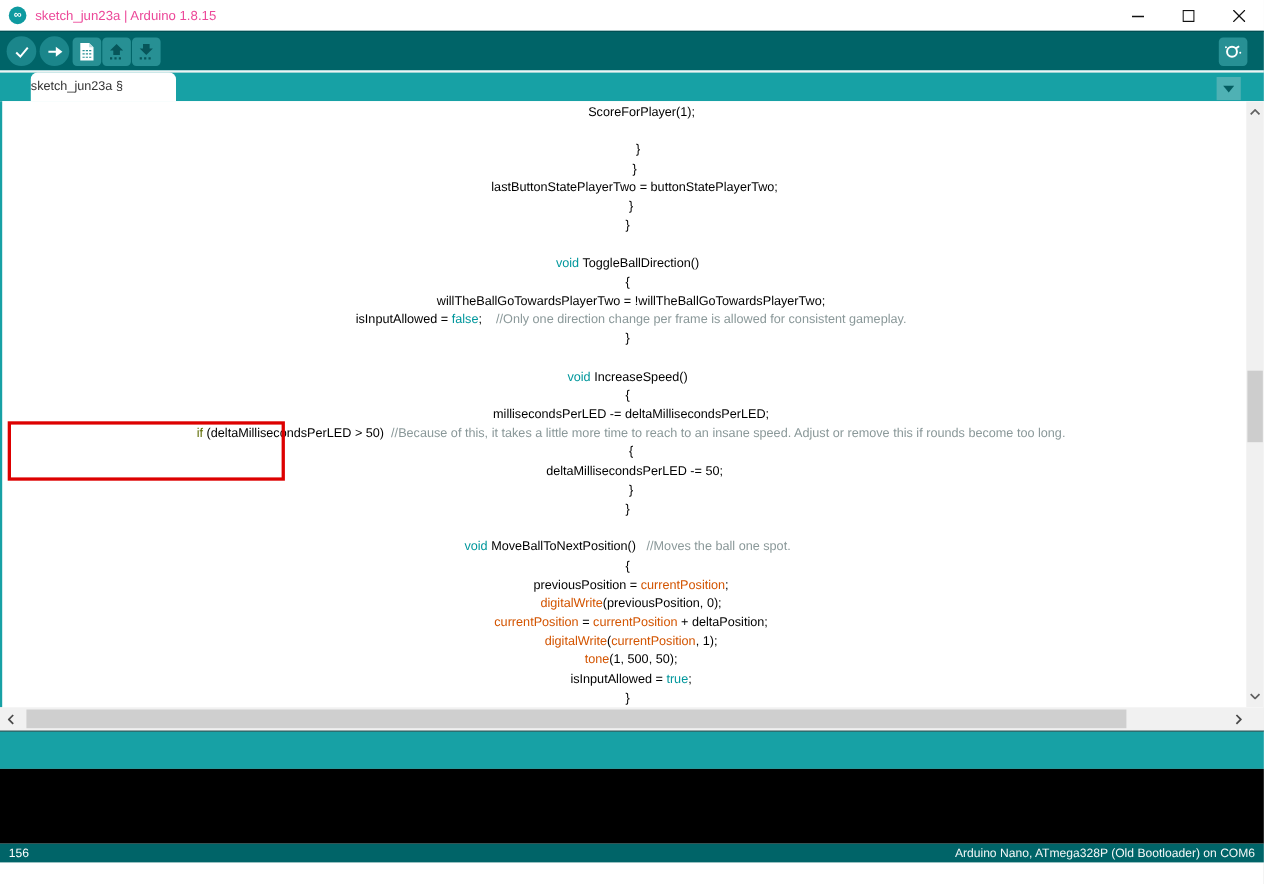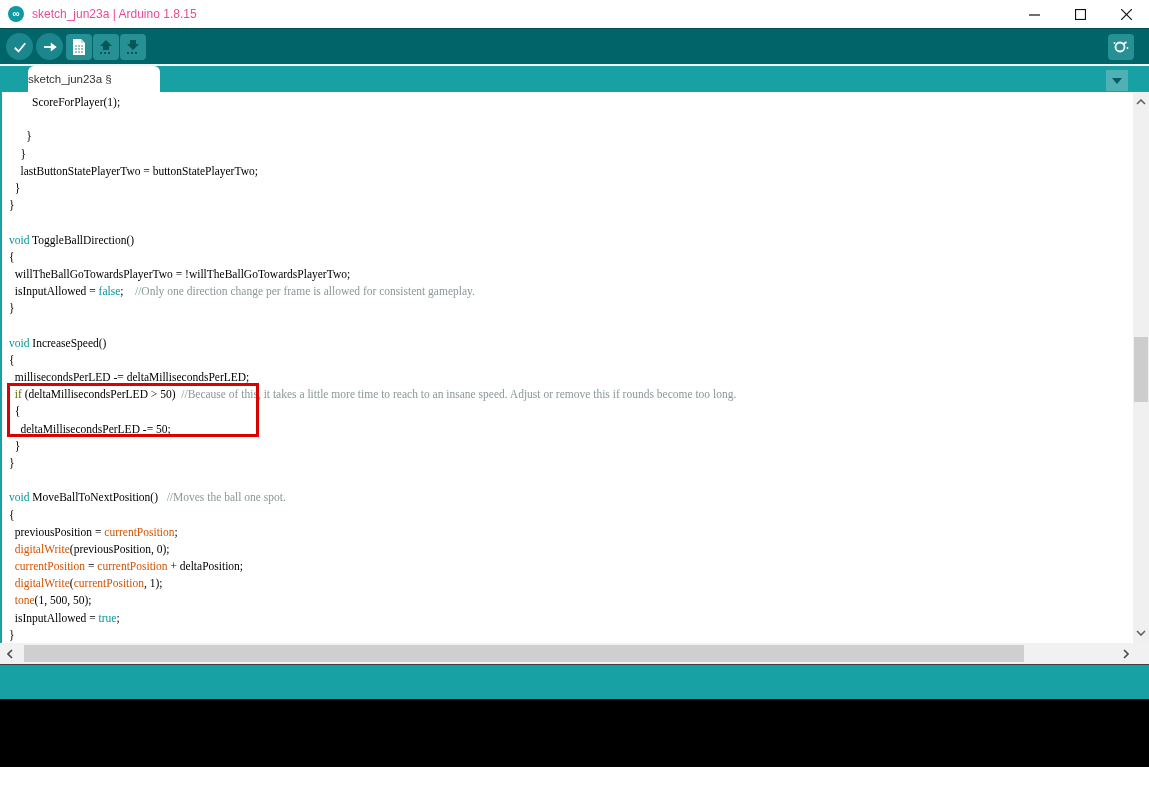--- a/index.html
+++ b/index.html
@@ -33,22 +33,22 @@
   .tabbar { height:28px; background:#17a1a5; border-top:2px solid #eef3f3; position:relative; }
   .tab { position:absolute; left:8px; top:0; height:26px; width:132px; background:#fff;
          border-radius:6px 6px 0 0; font-size:11.5px; color:#333; line-height:26px;margin-left:20px; }
   .tab-dropdown { position:absolute; right:21px; top:4px; width:22px; height:21px; background:#4fb1b4;
                   display:flex; align-items:center; justify-content:center; }
   .tri-down { width:0; height:0; border-left:5px solid transparent; border-right:5px solid transparent;
               border-top:6px solid #045d61; }
 
   
   .editor { position:relative; height:551px; background:#fff; border-left:2px solid #17a1a5; overflow:hidden; }
-  .code { position:absolute; top:2px; left:7px; right:17px; font-family:Liberation Serif, serif;
-          font-size:11.5px; line-height:17.2px; white-space:pre; color:#000; }
+  .code { position:absolute; top:2px; left:7px; right:17px; font-family:Liberation Sans, sans-serif;
+          font-size:11.5px; line-height:17.2px; white-space:pre; color:#000;text-align:center; }
   .line { height:17.2px; }
   .tk-p { color:#000000; }
   .tk-k { color:#00979C; }
   .tk-c2 { color:#5E6D03;margin-top:31px; }
   .tk-f { color:#D35400; }
   .tk-m { color:#8a9899; }
   .annotation-box { position:absolute; left:5px; top:291px; width:252px; height:54px;
                     border:3px solid #dd0000; }
 
   
@@ -180,14 +180,18 @@
       <svg width="6" height="10">
           <polyline points="1,1 5,5 1,9" fill="none" stroke="#4a4a4a" stroke-width="1.6"></polyline>
         </svg>
     </div>
   </div>
 
   <div class="tealstrip"></div>
 
   <div class="console"></div>
 
+  <div class="statusbar">
+    <div class="status-left">156</div>
+    <div class="status-right">Arduino Nano, ATmega328P (Old Bootloader) on COM6</div>
+  </div>
 
 </div>
 
 </body></html>

